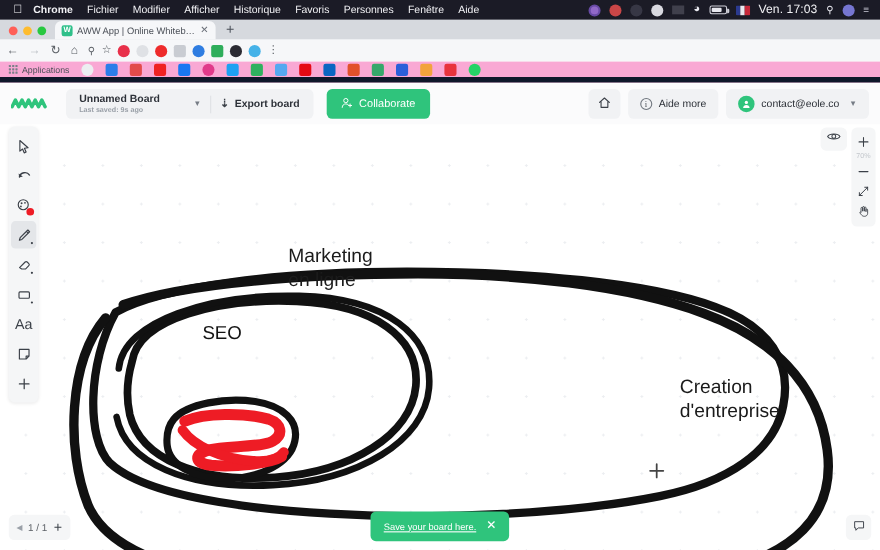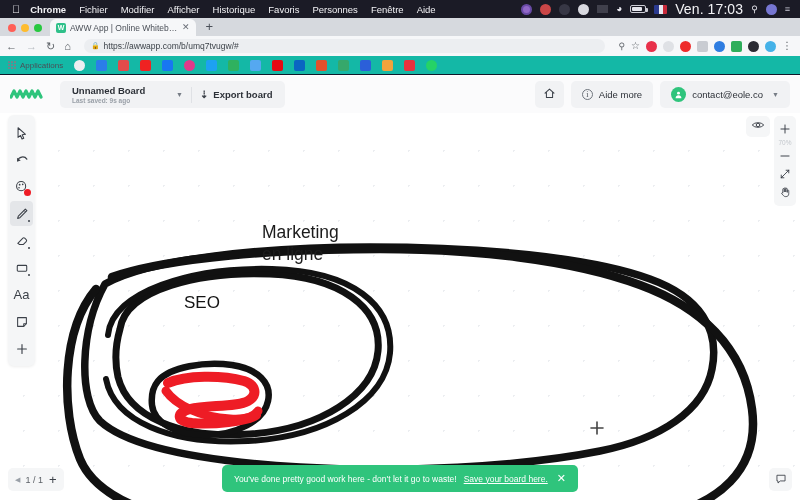--- a/index.html
+++ b/index.html
@@ -18,21 +18,21 @@
     display: flex; align-items: center;
     color: #f2f2f5; font-size: 9.5px;
     padding: 0 6px;
   }
   .apple-logo { font-size: 11px; margin: 0 10px 0 6px; line-height: 1; }
   .macbar .mi { margin-right: 13px; white-space: nowrap; }
   .macbar .mi.bold { font-weight: bold; }
   .macbar-right { margin-left: auto; display: flex; align-items: center; gap: 8px; padding-right: 4px; }
   .mac-ico { width: 11px; height: 11px; display: inline-block; position: relative; opacity: .92; }
   .mac-ico.circle { border-radius: 50%; }
-  .mac-time { font-size: 14px; letter-spacing: .1px; }
+  .mac-time { font-size: 11px; letter-spacing: .1px; }
   .flagfr { width: 13px; height: 9px; display: flex; border-radius: 1px; overflow: hidden; }
   .flagfr i { flex: 1; }
   .flagfr i:nth-child(1) { background: #2b3a8f; }
   .flagfr i:nth-child(2) { background: #e9e9ef; }
   .flagfr i:nth-child(3) { background: #c7293a; }
   .batt { width: 16px; height: 8px; border: 1px solid #cfcfd8; border-radius: 2px; position: relative; }
   .batt::after { content:""; position: absolute; right:-3px; top:2px; width:2px;height:4px;background:#cfcfd8;border-radius:0 1px 1px 0;}
   .batt i { position:absolute; left:1px; top:1px; bottom:1px; width: 70%; background:#e7e7ee; border-radius:1px;}
 
   
@@ -67,22 +67,22 @@
   }
   .lockico { font-size: 7px; color: #5b6066; }
   .urltext { font-size: 8.5px; color: #3d434a; white-space: nowrap; }
   .omni-right { display: flex; align-items: center; gap: 6px; padding-right: 2px; }
   .ext { width: 11px; height: 11px; border-radius: 50%; display: inline-block; }
   .kebab { font-size: 10px; color: #5b6066; letter-spacing: 0; line-height: 1;}
 
   
   .bookbar {
     position: absolute; top: 56px; left: 0; width: 800px; height: 19px;
-    background: #14b8a6; display: flex; align-items: center; padding: 0 8px; gap: 11px;
-    border-bottom: 1px solid #0f172a;
+    background: #f9a8d4; display: flex; align-items: center; padding: 0 8px; gap: 11px;
+    border-bottom: 5px solid #0f172a;
   }
   .bm-apps { display: flex; align-items: center; gap: 4px; }
   .grid9 { display: grid; grid-template-columns: repeat(3,2px); grid-template-rows: repeat(3,2px); gap: 1px; }
   .grid9 i { background: #7a8089; width: 2px; height: 2px; border-radius: .5px;}
   .bm-label { font-size: 8px; color: #4a4f57; }
   .bm { width: 11px; height: 11px; border-radius: 2px; display: inline-block; flex: none; }
   .bm.round { border-radius: 50%; }
 
   
   .apptoolbar {
@@ -241,24 +241,20 @@
       <span class="tab-x">✕</span>
     </div>
     <span class="newtab">+</span>
   </div>
 
   <div class="omnibar">
     <span class="navbtn">←</span>
     <span class="navbtn dim">→</span>
     <span class="navbtn">↻</span>
     <span class="navbtn">⌂</span>
-    <div class="urlbox">
-      <span class="lockico">🔒</span>
-      <span class="urltext">https://awwapp.com/b/umq7tvugw/#</span>
-    </div>
     <div class="omni-right">
       <span class="navbtn" style="font-size:9px;">⚲</span>
       <span class="navbtn" style="font-size:10px;">☆</span>
       <span class="ext" style="background:#e8304a;"></span>
       <span class="ext" style="background:#dfe1e5;"></span>
       <span class="ext" style="background:#ee2b2b;"></span>
       <span class="ext" style="background:#c9ccd2;border-radius:2px;"></span>
       <span class="ext" style="background:#2f7de1;"></span>
       <span class="ext" style="background:#2fae5b;border-radius:2px;"></span>
       <span class="ext" style="background:#2b2b33;"></span>
@@ -314,20 +310,30 @@
         <div class="bn2">Last saved: 9s ago</div>
       </div>
       <span class="caret">▼</span>
       <span class="vdiv"></span>
       <div class="export">
         <span class="dlico">⇣</span>
         <span>Export board</span>
       </div>
     </div>
 
+    <button class="collab">
+      <span>
+        <svg width="11" height="11" viewBox="0 0 16 16">
+          <circle cx="6.4" cy="5" r="2.8" fill="none" stroke="#fff" stroke-width="1.3"></circle>
+          <path d="M1.6 14c0-2.9 2.2-4.6 4.8-4.6 1.2 0 2.3.4 3.1 1" fill="none" stroke="#fff" stroke-width="1.3" stroke-linecap="round"></path>
+          <path d="M12 9.5v4M10 11.5h4" stroke="#fff" stroke-width="1.3" stroke-linecap="round"></path>
+        </svg>
+      </span>
+      <span>Collaborate</span>
+    </button>
 
     <div class="tb-right">
       <div class="pillbtn square">
         <span>
           <svg width="13" height="13" viewBox="0 0 16 16">
             <path d="M2.5 7.5 L8 2.6 L13.5 7.5 M4.2 6.6V13h7.6V6.6" fill="none" stroke="#3c4149" stroke-width="1.25" stroke-linecap="round" stroke-linejoin="round"></path>
           </svg>
         </span>
       </div>
       <div class="pillbtn">
@@ -376,20 +382,22 @@
                C238 278, 206 276, 190 280 C176 284, 176 292, 192 294
                C214 296, 246 292, 256 286" fill="none" stroke="#ee1c25" stroke-width="10" stroke-linecap="round" stroke-linejoin="round"></path>
       <path d="M166 262 C176 276, 200 288, 230 290 C244 291, 254 288, 258 282" fill="none" stroke="#ee1c25" stroke-width="9" stroke-linecap="round" stroke-linejoin="round"></path>
 
       <path d="M591 299 h12 M597 293 v12" stroke="#444" stroke-width="1.6" stroke-linecap="round"></path>
     </svg>
 
     <div class="cv-label" style="left:262px; top:92px;">Marketing
 en ligne</div>
     <div class="cv-label seo" style="left:184px; top:163px;">SEO</div>
+    <div class="cv-label" style="left:618px; top:211px;">Creation
+d'entreprise</div>
   </div>
 
   <div class="tools">
     <div class="tool">
       <svg viewBox="0 0 16 16">
           <path d="M3.5 2 L12 9.5 L8.2 10 L10 14 L8 14.8 L6.3 10.8 L3.5 13 Z" fill="none" stroke="#3b4048" stroke-width="1.2" stroke-linejoin="round"></path>
         </svg>
     </div>
     <div class="tool">
       <svg viewBox="0 0 16 16">
@@ -474,21 +482,20 @@
     </div>
   </div>
 
   <div class="pager">
     <span class="arr">◀</span>
     <span class="pg">1 / 1</span>
     <span class="plus">+</span>
   </div>
 
   <div class="toast">
-    <span>You've done pretty good work here - don't let it go to waste!</span>
     <a href="#">Save your board here.</a>
     <span class="tx">✕</span>
   </div>
 
   <div class="chatbtn">
     <span>
       <svg width="12" height="12" viewBox="0 0 16 16">
         <path d="M2.6 3 H13.4 V10.6 H7 L4 13.4 V10.6 H2.6 Z" fill="none" stroke="#3b4048" stroke-width="1.15" stroke-linejoin="round"></path>
       </svg>
     </span>

